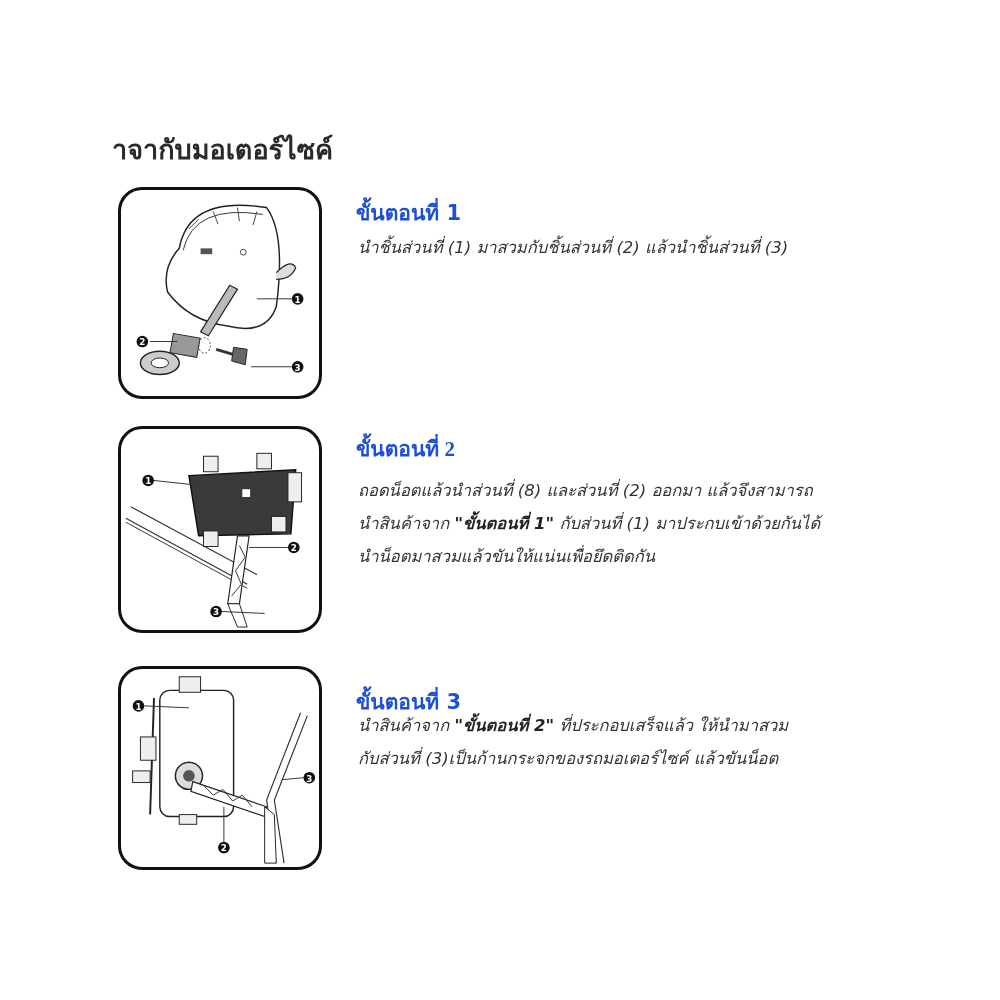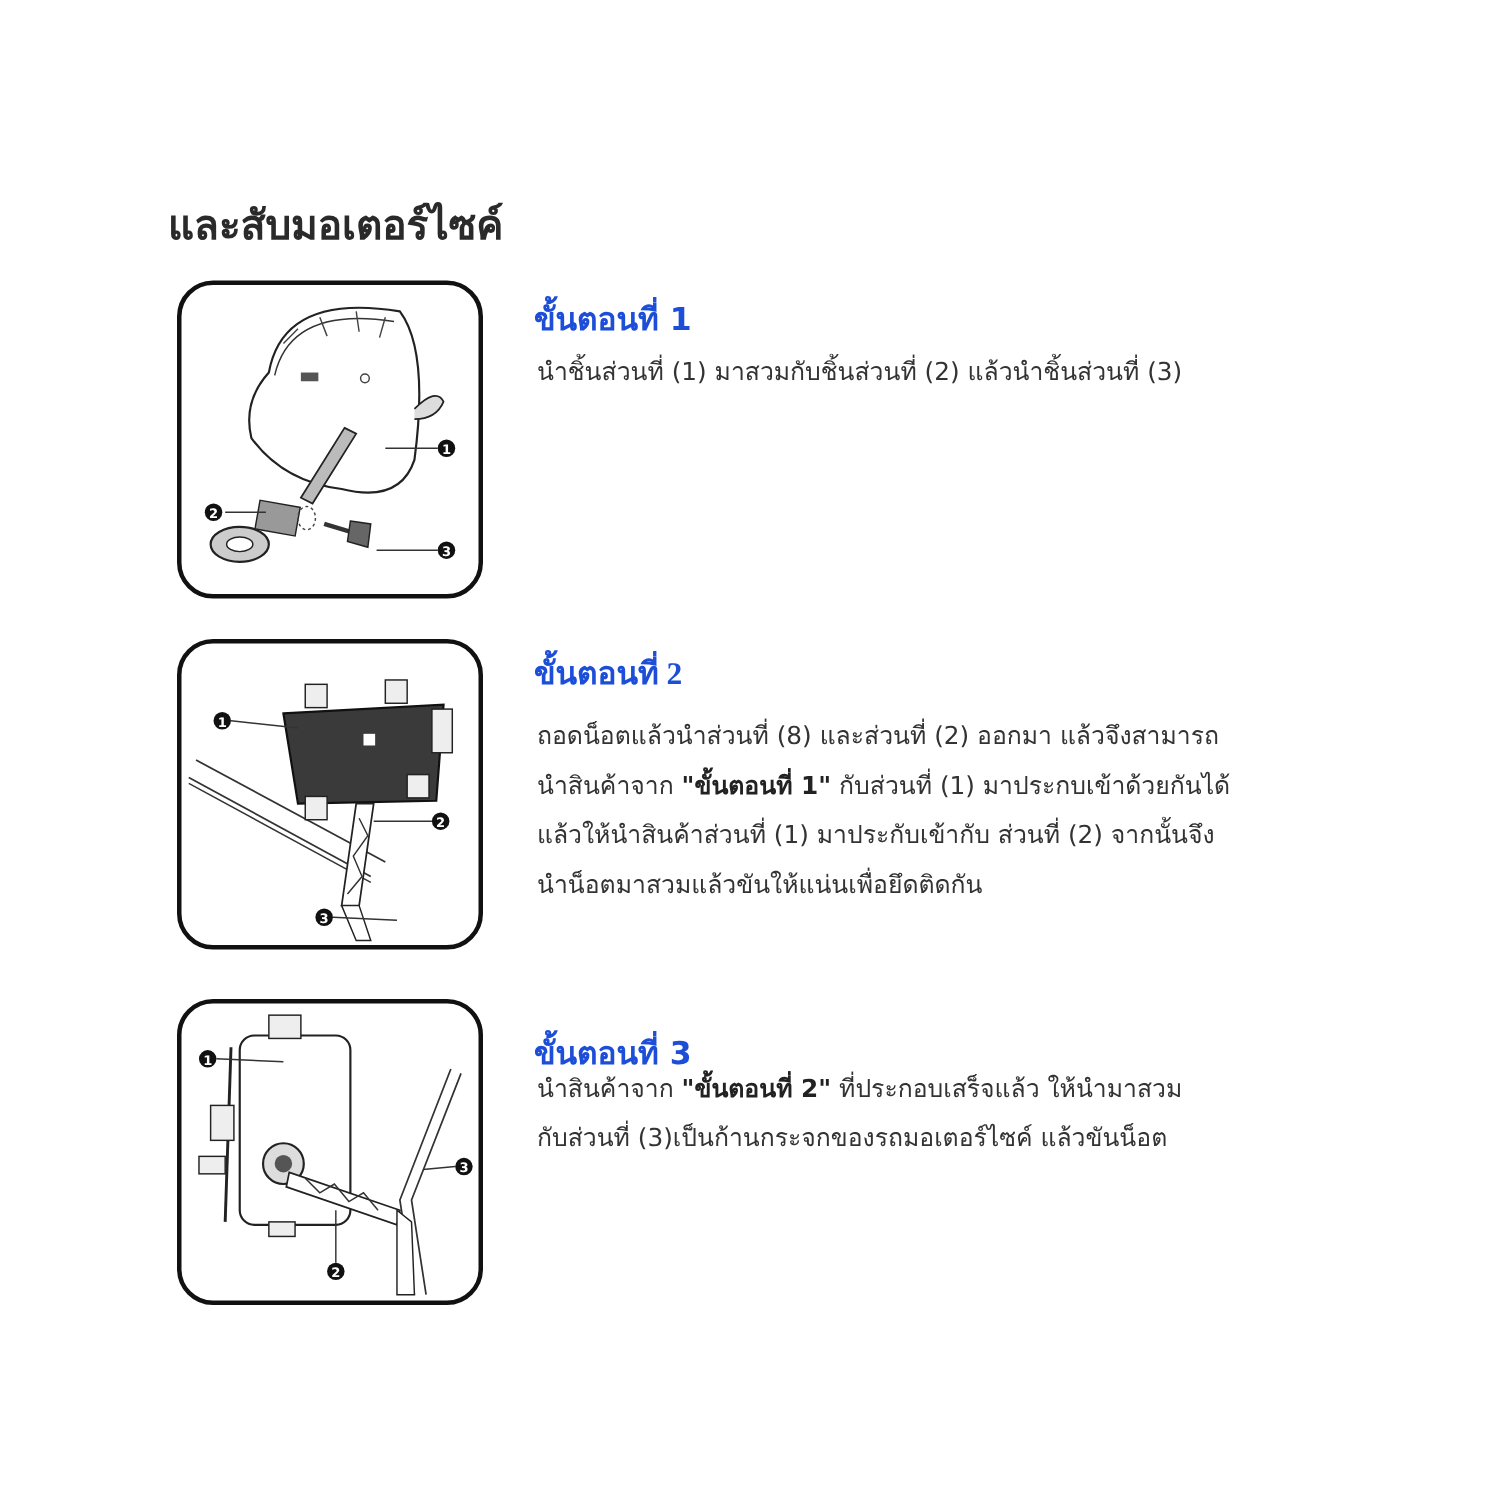--- a/index.html
+++ b/index.html
@@ -56,33 +56,34 @@
       white-space: nowrap;
       margin-left: 16px;
     }
     .step-body {
       position: absolute;
       left: 358px;
       width: 560px;
       font-size: 16.5px;
       line-height: 33px;
       color: #333333;
+      font-style: italic;
     }
     .step-body .line {
       display: block;
       white-space: nowrap;
     }
     .step-body b {
       color: #222222;
     }
   </style>
 </head>
 <body>
 
-<div class="page-title">และสับมอเตอร์ไซค์</div>
+<div class="page-title">าจากับมอเตอร์ไซค์</div>
 
 <div class="step" style="top:0;">
   <div class="panel" style="top:187px;height:212px;">
     <svg viewBox="0 0 204 212">
 
       <path d="M60 60 Q70 5 150 18 Q170 45 160 120 Q150 150 110 140 Q70 135 48 105 Q42 80 60 60 Z" fill="#fff" stroke="#222" stroke-width="1.5"></path>
       <path d="M64 62 Q75 14 146 25" fill="none" stroke="#333" stroke-width="1"></path>
       <path d="M70 40 L80 30 M95 22 L100 35 M120 18 L122 32 M140 22 L136 36" stroke="#444" stroke-width="1"></path>
       <path d="M160 85 Q175 70 180 80 Q175 92 160 92" fill="#ddd" stroke="#222" stroke-width="1.2"></path>
       <rect x="82" y="60" width="12" height="6" fill="#555"></rect>
@@ -143,21 +144,20 @@
         <text x="178" y="126" font-size="9" fill="#fff" text-anchor="middle" font-family="DejaVu Sans, sans-serif" font-weight="bold">2</text>
       <line x1="104" y1="188" x2="148" y2="190" stroke="#333" stroke-width="1"></line>
       <circle cx="98" cy="188" r="6" fill="#111"></circle>
         <text x="98" y="192" font-size="9" fill="#fff" text-anchor="middle" font-family="DejaVu Sans, sans-serif" font-weight="bold">3</text>
     </svg>
   </div>
   <div class="step-title" style="top:432px;font-family:Liberation Serif, serif;">ขั้นตอนที่ 2</div>
   <div class="step-body" style="top:474px;">
     <span class="line"><span>ถอดน็อตแล้วนำส่วนที่ (8) และส่วนที่ (2) ออกมา แล้วจึงสามารถ</span></span>
     <span class="line"><span>นำสินค้าจาก </span><b>"ขั้นตอนที่ 1"</b><span> กับส่วนที่ (1) มาประกบเข้าด้วยกันได้</span></span>
-    <span class="line"><span>แล้วให้นำสินค้าส่วนที่ (1) มาประกับเข้ากับ ส่วนที่ (2)  จากนั้นจึง</span></span>
     <span class="line"><span>นำน็อตมาสวมแล้วขันให้แน่นเพื่อยึดติดกัน</span></span>
   </div>
 </div>
 
 <div class="step" style="top:0;">
   <div class="panel" style="top:666px;height:204px;">
     <svg viewBox="0 0 204 204">
 
       <path d="M185 45 L150 135 L160 200" stroke="#333" stroke-width="1.2" fill="none"></path>
       <path d="M192 48 L158 135 L168 200" stroke="#333" stroke-width="1.2" fill="none"></path>

